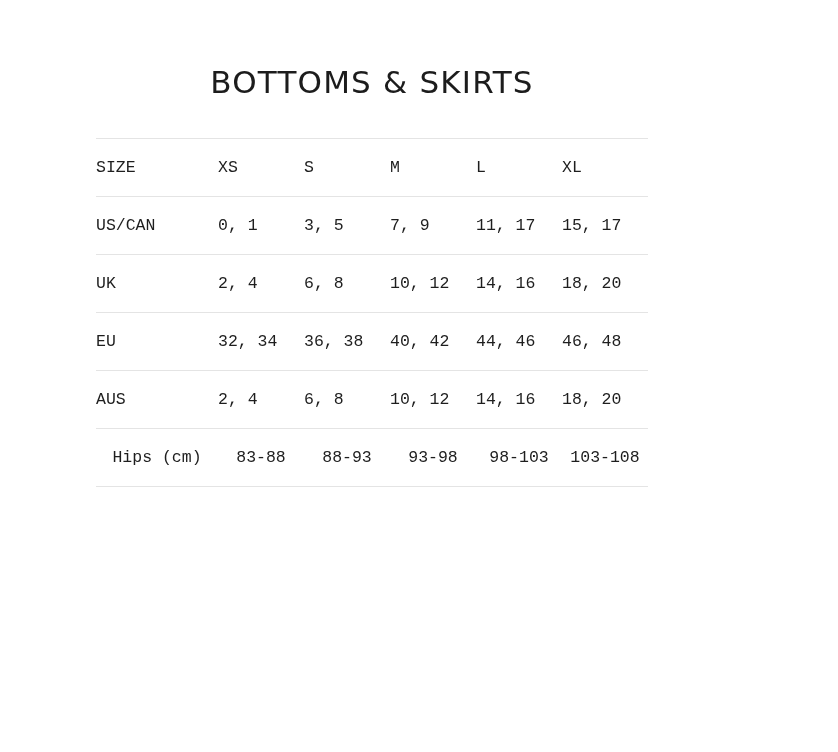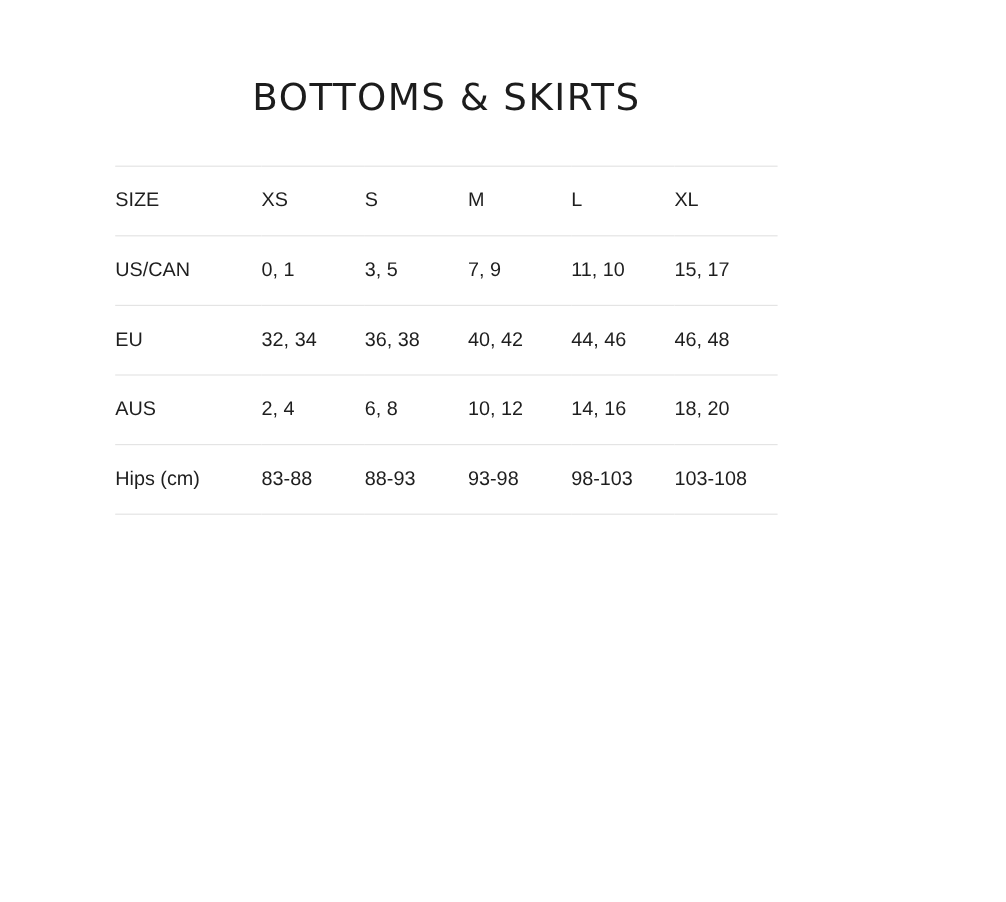--- a/index.html
+++ b/index.html
@@ -34,36 +34,38 @@
     margin: 0 auto;
     margin-top: 38px;
     width: 552px;
   }
   table.size-chart {
     width: 100%;
     border-collapse: collapse;
     font-size: 16.5px;
     font-weight: 400;
     color: #1e1e1e;
+    font-family: Liberation Mono, monospace;
   }
   table.size-chart th,
   table.size-chart td {
     text-align: left;
     padding: 0;
     height: 57px;
     vertical-align: middle;
     border-bottom: 1px solid #e4e4e4;
     font-weight: 400;
     white-space: nowrap;
   }
   table.size-chart thead th {
     border-top: 1px solid #e4e4e4;
   }
   table.size-chart tbody tr:last-child td {
     border-bottom: 1px solid #e4e4e4;
+    text-align: center;
   }
   col.c-label { width: 122px; }
   col.c-val   { width: 86px; }
   .cell-label { padding-left: 10px; }
   .cell-val { padding-left: 2px; }
 </style>
 </head>
 <body>
 
 <div class="page">
@@ -89,22 +91,30 @@
           <th class="cell-val">L</th>
           <th class="cell-val">XL</th>
         </tr>
       </thead>
       <tbody>
         <tr>
           <td class="cell-label">US/CAN</td>
           <td class="cell-val">0, 1</td>
           <td class="cell-val">3, 5</td>
           <td class="cell-val">7, 9</td>
-          <td class="cell-val">11, 10</td>
+          <td class="cell-val">11, 17</td>
           <td class="cell-val">15, 17</td>
+        </tr>
+        <tr>
+          <td class="cell-label">UK</td>
+          <td class="cell-val">2, 4</td>
+          <td class="cell-val">6, 8</td>
+          <td class="cell-val">10, 12</td>
+          <td class="cell-val">14, 16</td>
+          <td class="cell-val">18, 20</td>
         </tr>
         <tr>
           <td class="cell-label">EU</td>
           <td class="cell-val">32, 34</td>
           <td class="cell-val">36, 38</td>
           <td class="cell-val">40, 42</td>
           <td class="cell-val">44, 46</td>
           <td class="cell-val">46, 48</td>
         </tr>
         <tr>

